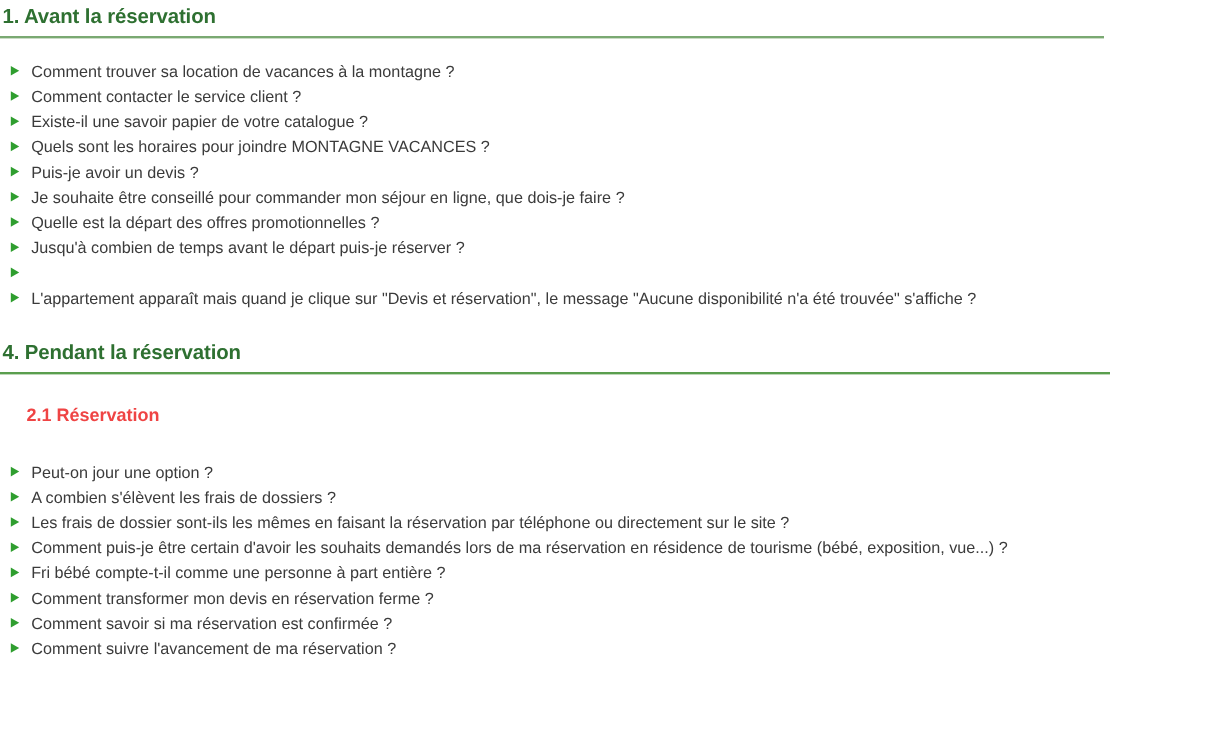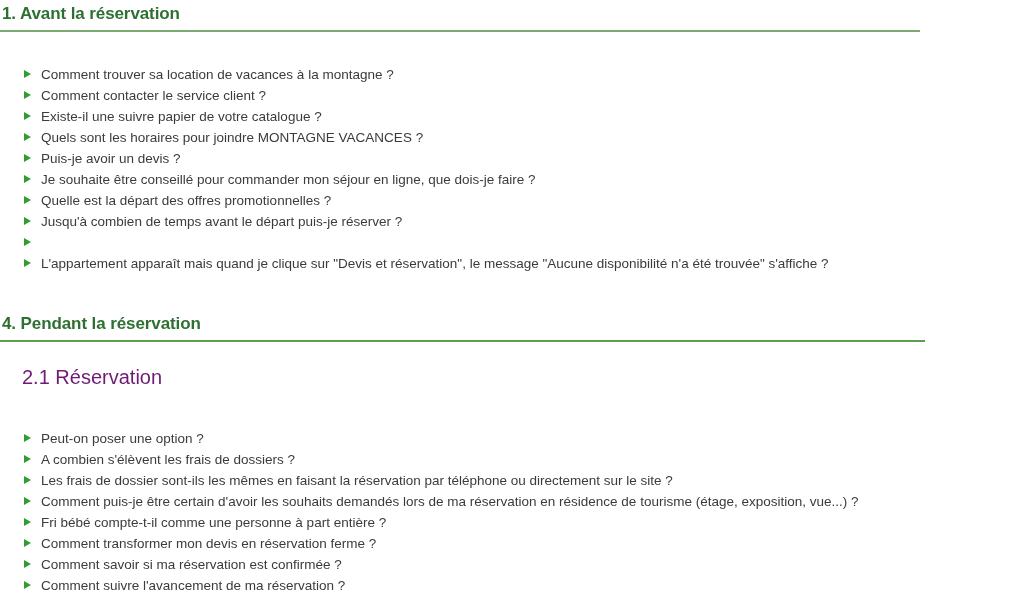--- a/index.html
+++ b/index.html
@@ -43,32 +43,32 @@
     background: #7aa972;
     width: 920px;
     margin: 0 0 0 0;
   }
   .section-rule.rule-2 {
     background: #5a9e4e;
     width: 925px;
   }
 
   .subsection-heading {
-    font-size: 20px;
-    font-weight: normal;
-    color: #701a75;
+    font-size: 15px;
+    font-weight: bold;
+    color: #ef4444;
     line-height: 18px;
     margin: 0;
     padding: 0 0 0 22px;
   }
 
   
   .faq-list {
     list-style: none;
-    margin: 16px;
+    margin: 1px;
     padding: 0;
   }
   .faq-item {
     position: relative;
     font-size: 13.5px;
     line-height: 21px;
     color: #3b3b3b;
     margin: 0;
     padding: 0 0 0 24px;
     text-indent: -24px;
@@ -103,21 +103,21 @@
     <div class="spacer-md"></div>
 
     <ul class="faq-list">
       <li class="faq-item">
         <span class="bullet"></span><span class="txt">Comment trouver sa location de vacances à la montagne ?</span>
       </li>
       <li class="faq-item">
         <span class="bullet"></span><span class="txt">Comment contacter le service client ?</span>
       </li>
       <li class="faq-item">
-        <span class="bullet"></span><span class="txt">Existe-il une suivre papier de votre catalogue ?</span>
+        <span class="bullet"></span><span class="txt">Existe-il une savoir papier de votre catalogue ?</span>
       </li>
       <li class="faq-item">
         <span class="bullet"></span><span class="txt">Quels sont les horaires pour joindre MONTAGNE VACANCES ?</span>
       </li>
       <li class="faq-item">
         <span class="bullet"></span><span class="txt">Puis-je avoir un devis ?</span>
       </li>
       <li class="faq-item">
         <span class="bullet"></span><span class="txt">Je souhaite être conseillé pour commander mon séjour en ligne, que dois-je faire ?</span>
       </li>
@@ -142,30 +142,30 @@
     <h2 class="section-heading">4. Pendant la réservation</h2>
     <div class="section-rule rule-2"></div>
     <div class="spacer-xl"></div>
 
     <h3 class="subsection-heading">2.1 Réservation</h3>
 
     <div class="spacer-xl"></div>
 
     <ul class="faq-list">
       <li class="faq-item">
-        <span class="bullet"></span><span class="txt">Peut-on poser une option ?</span>
+        <span class="bullet"></span><span class="txt">Peut-on jour une option ?</span>
       </li>
       <li class="faq-item">
         <span class="bullet"></span><span class="txt">A combien s'élèvent les frais de dossiers ?</span>
       </li>
       <li class="faq-item">
         <span class="bullet"></span><span class="txt">Les frais de dossier sont-ils les mêmes en faisant la réservation par téléphone ou directement sur le site ?</span>
       </li>
       <li class="faq-item">
-        <span class="bullet"></span><span class="txt">Comment puis-je être certain d'avoir les souhaits demandés lors de ma réservation en résidence de tourisme (étage, exposition, vue...) ?</span>
+        <span class="bullet"></span><span class="txt">Comment puis-je être certain d'avoir les souhaits demandés lors de ma réservation en résidence de tourisme (bébé, exposition, vue...) ?</span>
       </li>
       <li class="faq-item">
         <span class="bullet"></span><span class="txt">Fri bébé compte-t-il comme une personne à part entière ?</span>
       </li>
       <li class="faq-item">
         <span class="bullet"></span><span class="txt">Comment transformer mon devis en réservation ferme ?</span>
       </li>
       <li class="faq-item">
         <span class="bullet"></span><span class="txt">Comment savoir si ma réservation est confirmée ?</span>
       </li>

